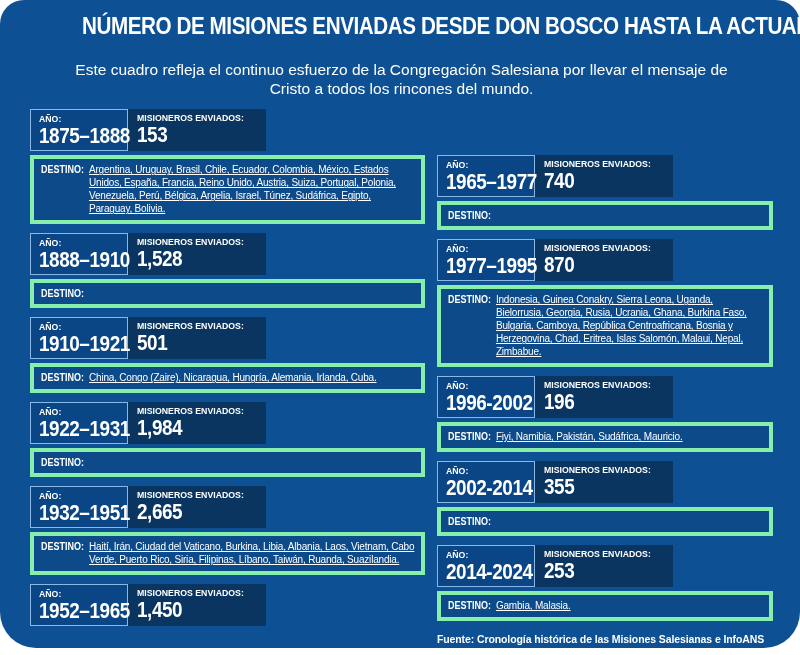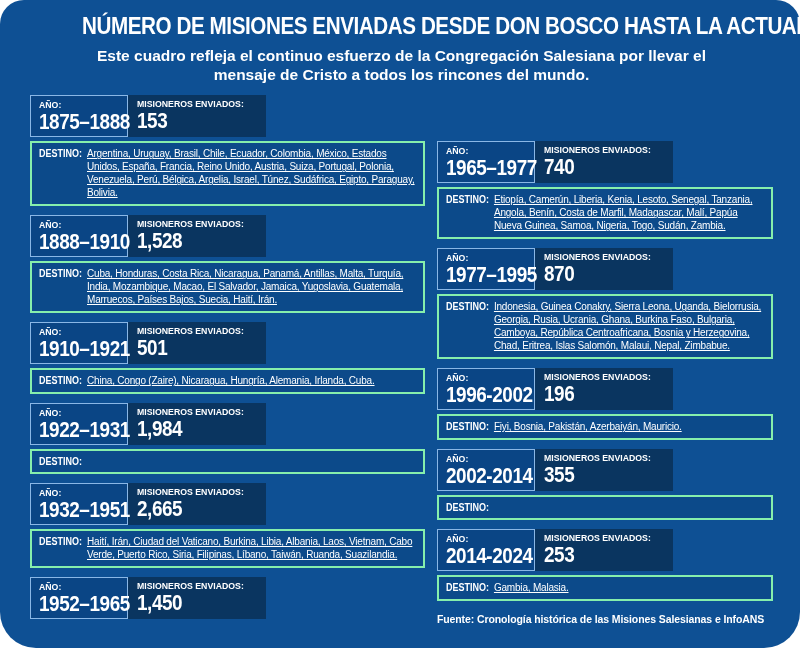--- a/index.html
+++ b/index.html
@@ -13,22 +13,22 @@
     padding:13px 27px 0 30px;
   }
 
   header { text-align:center; }
   h1.title {
     font-size:24px; font-weight:bold; letter-spacing:-0.5px; line-height:1.1;
     transform:scaleX(0.86); transform-origin:center top;
     white-space:nowrap;
   }
   p.subtitle {
-    margin:7px auto 0 auto; max-width:655px;
-    font-size:15.5px; line-height:19px; font-weight:bold;
+    margin:21px auto 0 auto; max-width:655px;
+    font-size:15.5px; line-height:19px; font-weight:normal;
   }
 
   .cols { display:flex; gap:12px; margin-top:11px; }
   .col-left  { width:396px; display:flex; flex-direction:column; gap:9px; }
   .col-right { width:337px; padding-top:46px; }
   .col-right .col-inner { display:flex; flex-direction:column; gap:9px; }
 
   section.block { display:block; }
   .top-row { display:flex; align-items:stretch; margin-bottom:4px; }
 
@@ -46,21 +46,21 @@
     display:block; font-size:9.5px; font-weight:bold; letter-spacing:0;
     transform:scaleX(0.92); transform-origin:left center; white-space:nowrap;
   }
   .year, .count {
     display:block; font-size:22px; font-weight:bold; line-height:1.0; margin-top:1px;
     letter-spacing:-0.5px; transform:scaleX(0.86); transform-origin:left center;
     white-space:nowrap;
   }
 
   .dest-panel {
-    border:2px solid #86efac; background:#0C4A8A;
+    border:4px solid #86efac; background:#0C4A8A;
     padding:4px 6px 5px 7px;
     display:flex; align-items:flex-start;
   }
   .dest-lbl {
     flex:0 0 48px; font-size:10px; font-weight:bold; margin-top:1px;
     transform:scaleX(0.9); transform-origin:left center; white-space:nowrap;
   }
   .dest-text {
     flex:1; font-size:10px; line-height:13px; letter-spacing:-0.2px;text-decoration:underline;
   }
@@ -104,21 +104,20 @@
         <span class="lbl">AÑO:</span>
         <span class="year">1888–1910</span>
       </div>
       <div class="count-box">
         <span class="lbl">MISIONEROS ENVIADOS:</span>
         <span class="count">1,528</span>
       </div>
     </div>
     <div class="dest-panel">
       <span class="dest-lbl">DESTINO:</span>
-      <span class="dest-text">Cuba, Honduras, Costa Rica, Nicaragua, Panamá, Antillas, Malta, Turquía, India, Mozambique, Macao, El Salvador, Jamaica, Yugoslavia, Guatemala, Marruecos, Países Bajos, Suecia, Haití, Irán.</span>
     </div>
   </section>
 
   <section class="block">
     <div class="top-row">
       <div class="year-box">
         <span class="lbl">AÑO:</span>
         <span class="year">1910–1921</span>
       </div>
       <div class="count-box">
@@ -188,21 +187,20 @@
         <span class="lbl">AÑO:</span>
         <span class="year">1965–1977</span>
       </div>
       <div class="count-box">
         <span class="lbl">MISIONEROS ENVIADOS:</span>
         <span class="count">740</span>
       </div>
     </div>
     <div class="dest-panel">
       <span class="dest-lbl">DESTINO:</span>
-      <span class="dest-text">Etiopía, Camerún, Liberia, Kenia, Lesoto, Senegal, Tanzania, Angola, Benín, Costa de Marfil, Madagascar, Malí, Papúa Nueva Guinea, Samoa, Nigeria, Togo, Sudán, Zambia.</span>
     </div>
   </section>
 
   <section class="block">
     <div class="top-row">
       <div class="year-box">
         <span class="lbl">AÑO:</span>
         <span class="year">1977–1995</span>
       </div>
       <div class="count-box">
@@ -222,21 +220,21 @@
         <span class="lbl">AÑO:</span>
         <span class="year">1996-2002</span>
       </div>
       <div class="count-box">
         <span class="lbl">MISIONEROS ENVIADOS:</span>
         <span class="count">196</span>
       </div>
     </div>
     <div class="dest-panel">
       <span class="dest-lbl">DESTINO:</span>
-      <span class="dest-text">Fiyi, Bosnia, Pakistán, Azerbaiyán, Mauricio.</span>
+      <span class="dest-text">Fiyi, Namibia, Pakistán, Sudáfrica, Mauricio.</span>
     </div>
   </section>
 
   <section class="block">
     <div class="top-row">
       <div class="year-box">
         <span class="lbl">AÑO:</span>
         <span class="year">2002-2014</span>
       </div>
       <div class="count-box">

